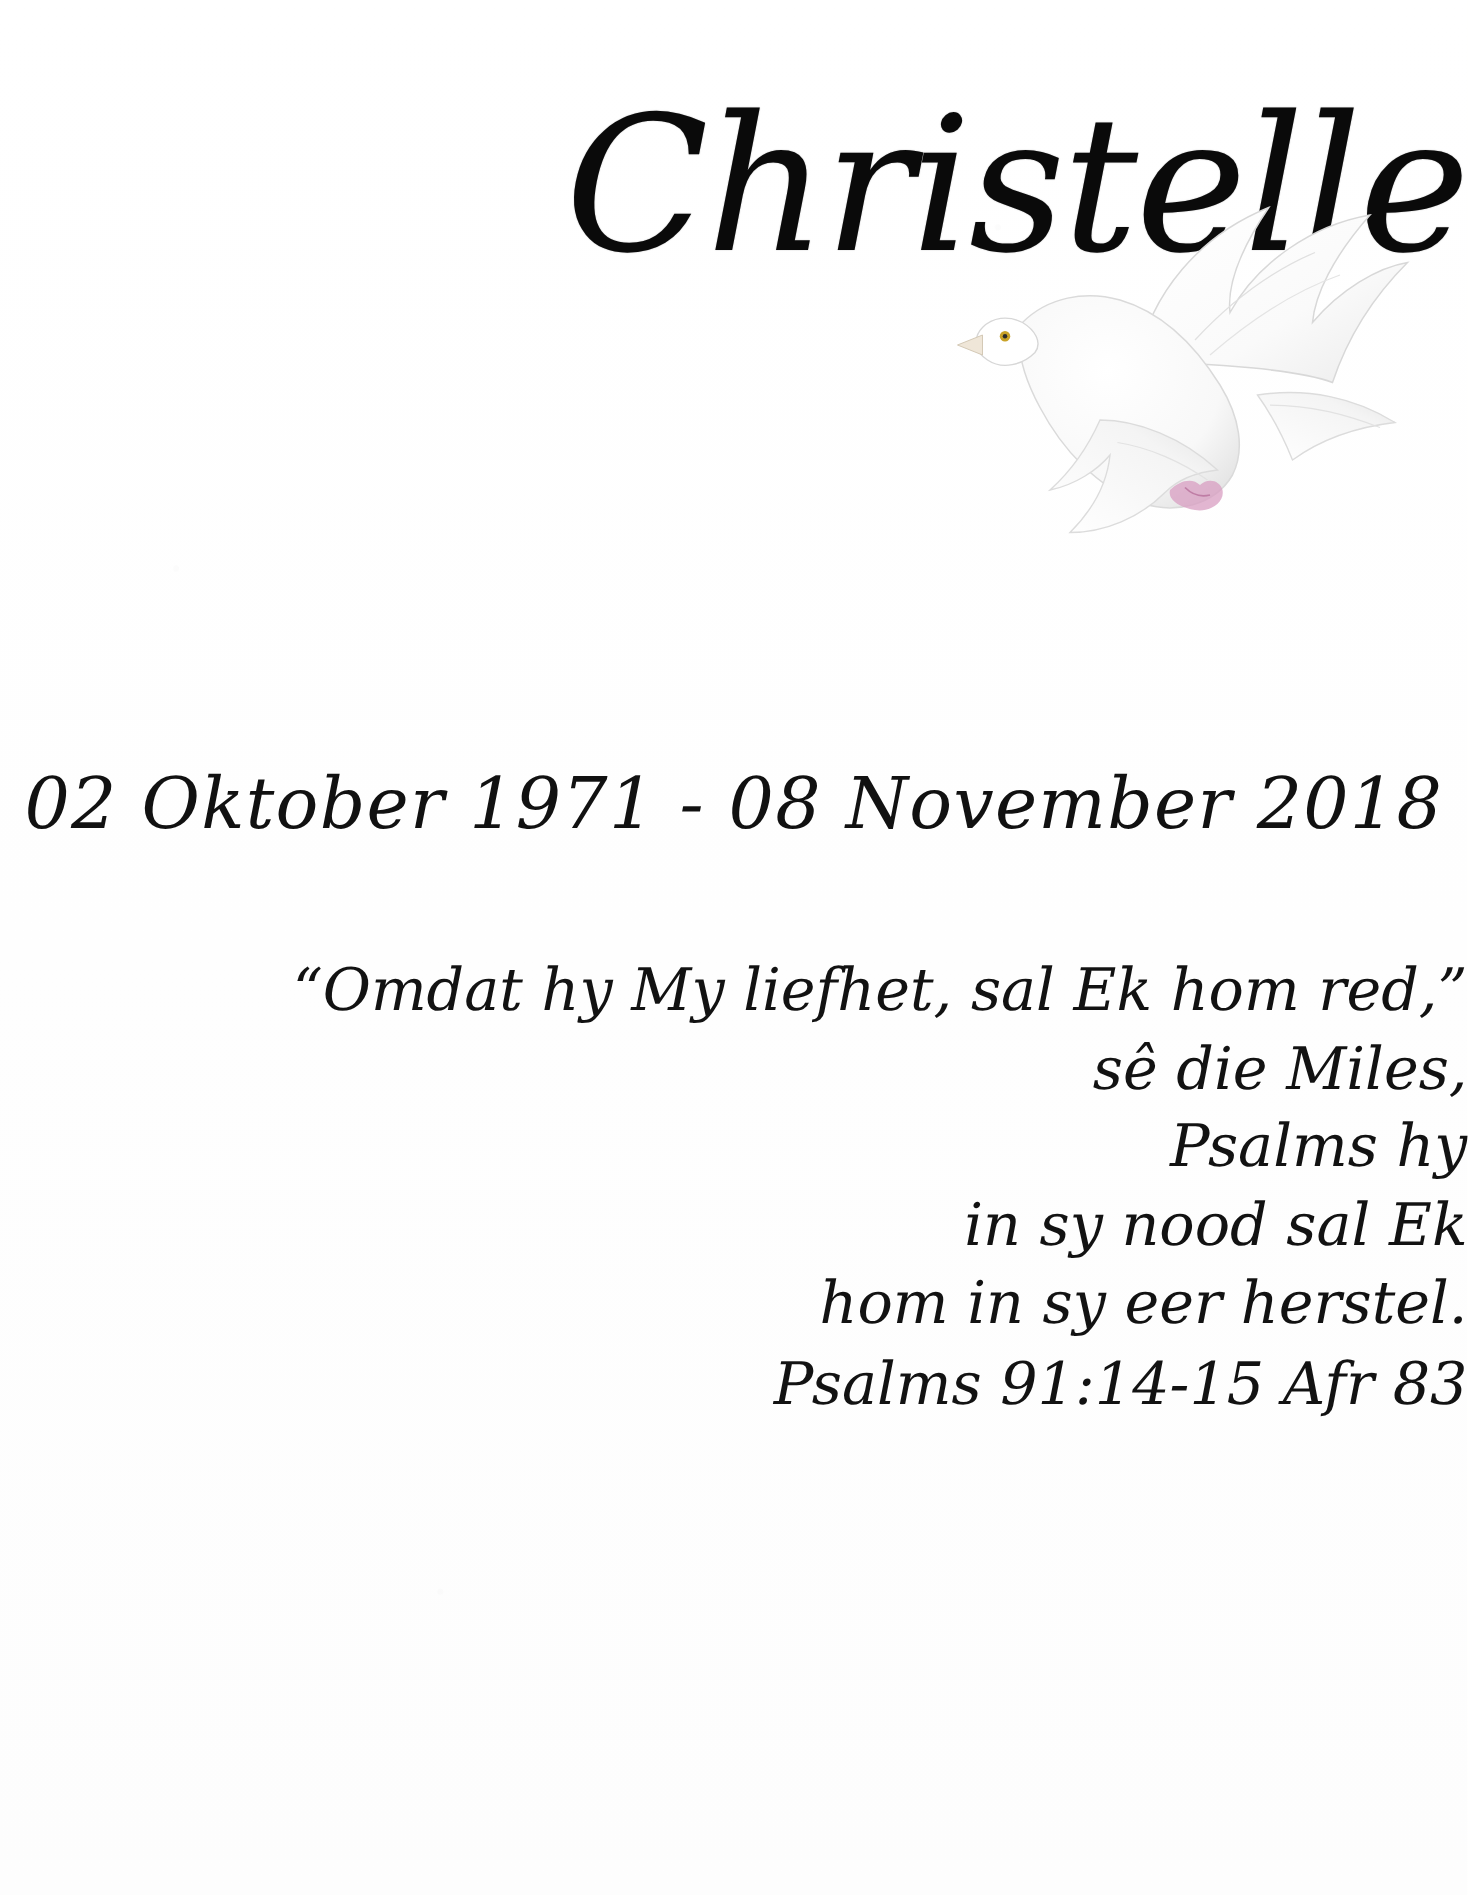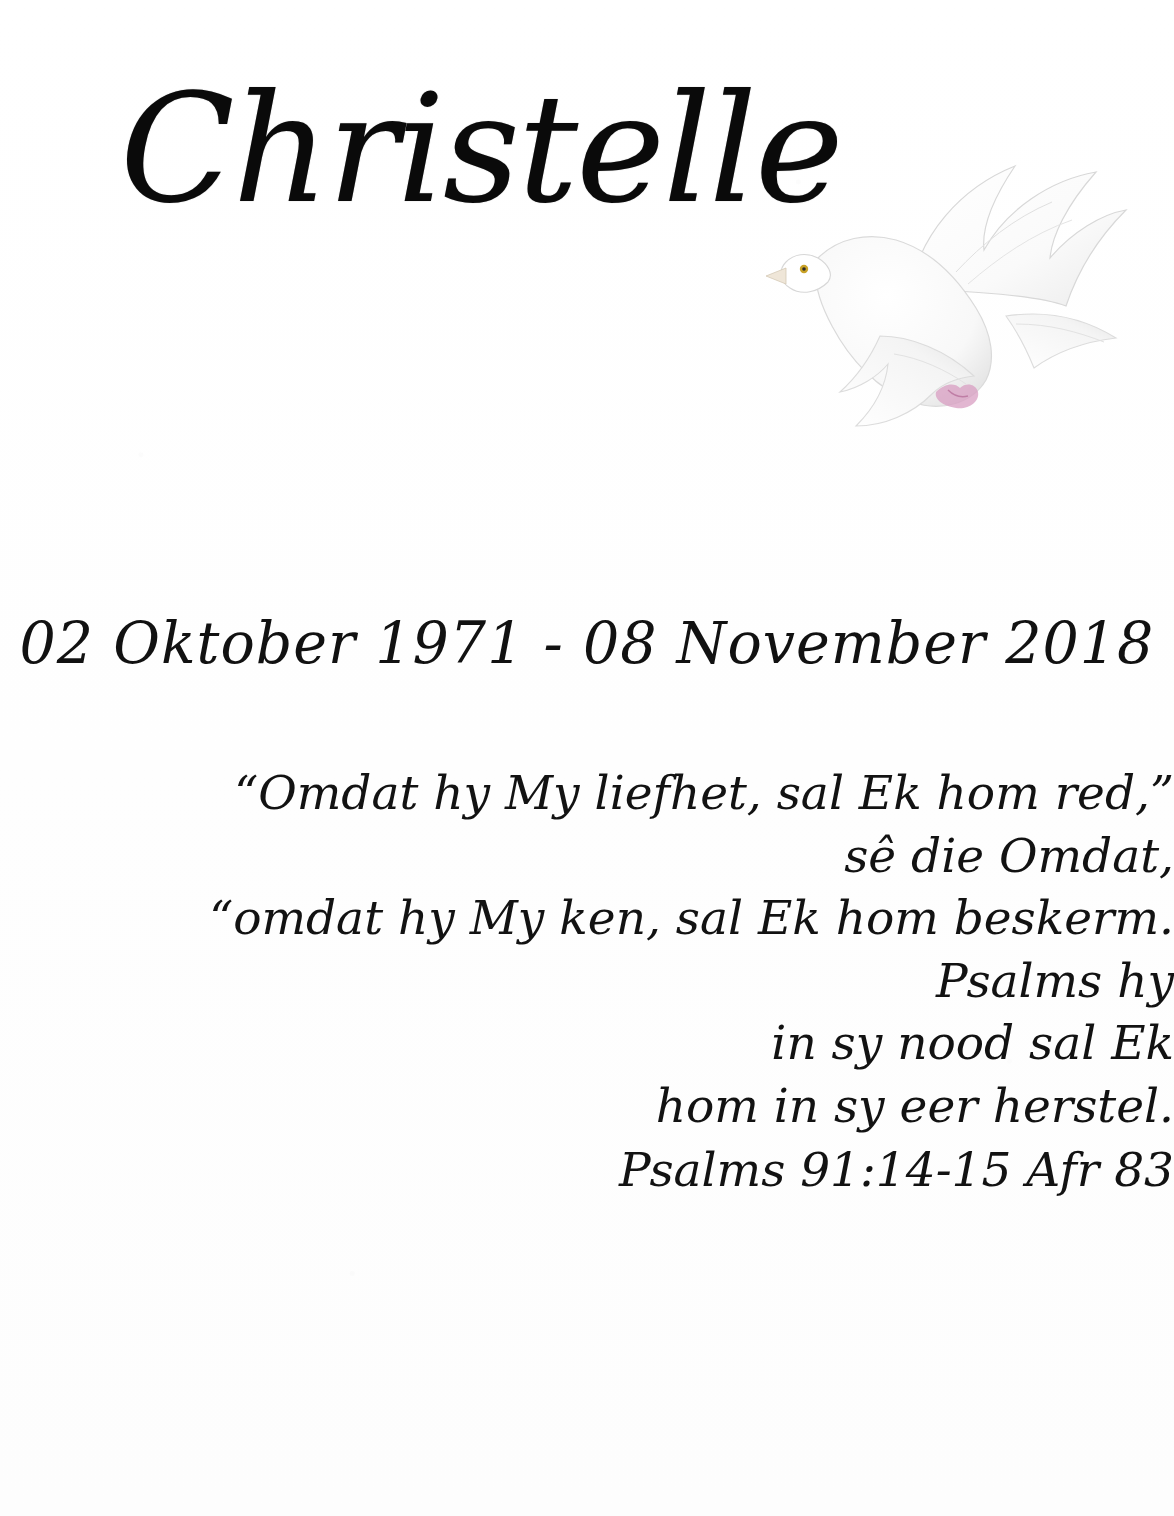--- a/index.html
+++ b/index.html
@@ -43,20 +43,21 @@
     width: 100%;
     text-align: left;
   }
   .name-line {
     font-family: "DejaVu Serif", serif;
     font-style: italic;
     font-weight: 400;
     color: #0a0a0a;
     line-height: 0.95;
     white-space: nowrap;
+    text-align: right;
   }
   .name-first {
     font-size: 150px;
     letter-spacing: -2px;
     padding-left: 120px;
     text-shadow: 0 0 1px rgba(0,0,0,0.35);
   }
   .name-last {
     font-size: 150px;
     letter-spacing: -2px;
@@ -171,21 +172,20 @@
       <path d="M176 252 C184 244 194 242 200 248 C206 242 216 244 218 252
                C220 262 208 270 196 268 C184 266 174 260 176 252 Z" fill="#d89ec2" opacity="0.75"></path>
       <path d="M188 250 C194 256 200 258 208 256" fill="none" stroke="#b8709b" stroke-width="1.4" opacity="0.8"></path>
     </svg>
   </div>
 
   <div class="dates">02 Oktober 1971 - 08 November 2018</div>
 
   <div class="verse">
     <div class="verse-line">“Omdat hy My liefhet, sal Ek hom red,”</div>
-    <div class="verse-line">sê die Omdat,</div>
-    <div class="verse-line">“omdat hy My ken, sal Ek hom beskerm.</div>
+    <div class="verse-line">sê die Miles,</div>
     <div class="verse-line">Psalms hy</div>
     <div class="verse-line">in sy nood sal Ek</div>
     <div class="verse-line">hom in sy eer herstel.</div>
     <div class="verse-ref">Psalms 91:14-15 Afr 83</div>
   </div>
 
 </div>
 
 </body></html>

